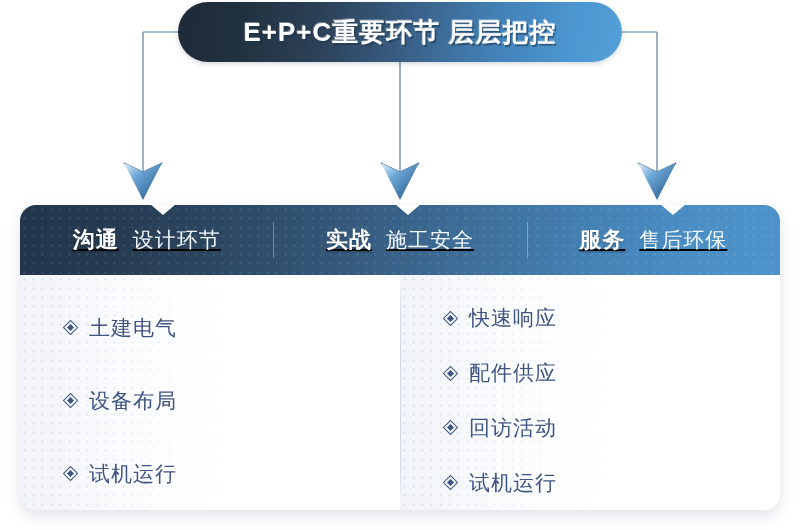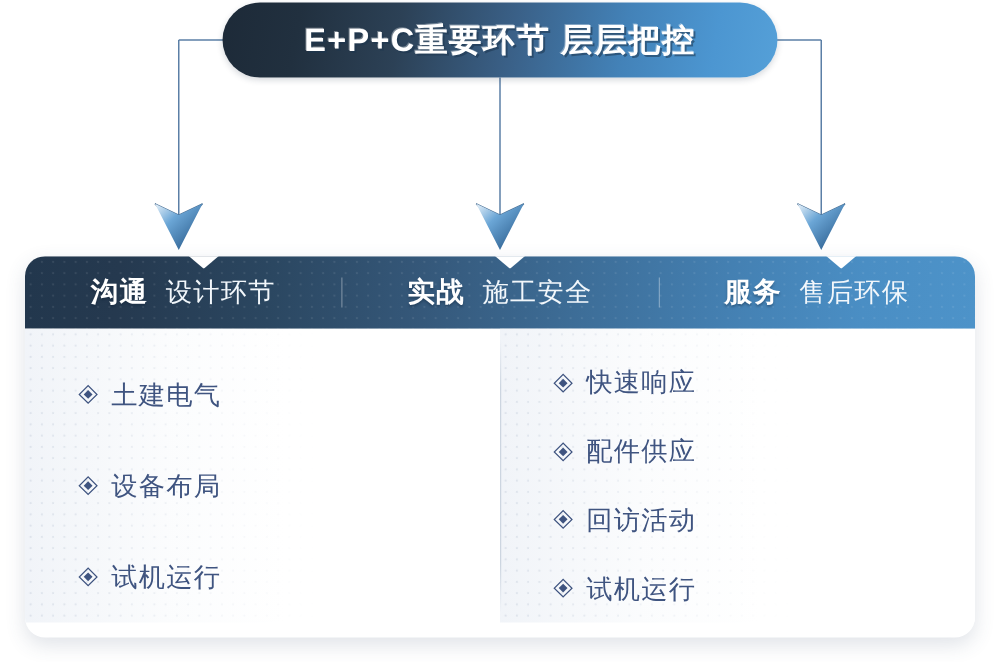--- a/index.html
+++ b/index.html
@@ -75,30 +75,31 @@
     border-radius: 16px;
     background: #ffffff;
     box-shadow: 0 6px 16px rgba(60,80,110,0.16);
     overflow: hidden;
     z-index: 4;
   }
 
   
   .panel-head {
     position: relative;
-    height: 58px;
+    height: 70px;
     background: linear-gradient(95deg,
                 #22374d 0%,
                 #25394f 10%,
                 #2b4761 26%,
                 #35587a 42%,
                 #3d6d97 58%,
                 #4480b2 74%,
                 #4a8ec4 88%,
                 #4d93c9 100%);
+    text-decoration: underline;
   }
   .panel-head .dots {
     position: absolute;
     left: 0; top: 0; right: 0; bottom: 0;
     background-image: radial-gradient(rgba(255,255,255,0.085) 1px, transparent 1.2px);
     background-size: 9px 9px;
     pointer-events: none;
   }
   .head-row {
     position: relative;

